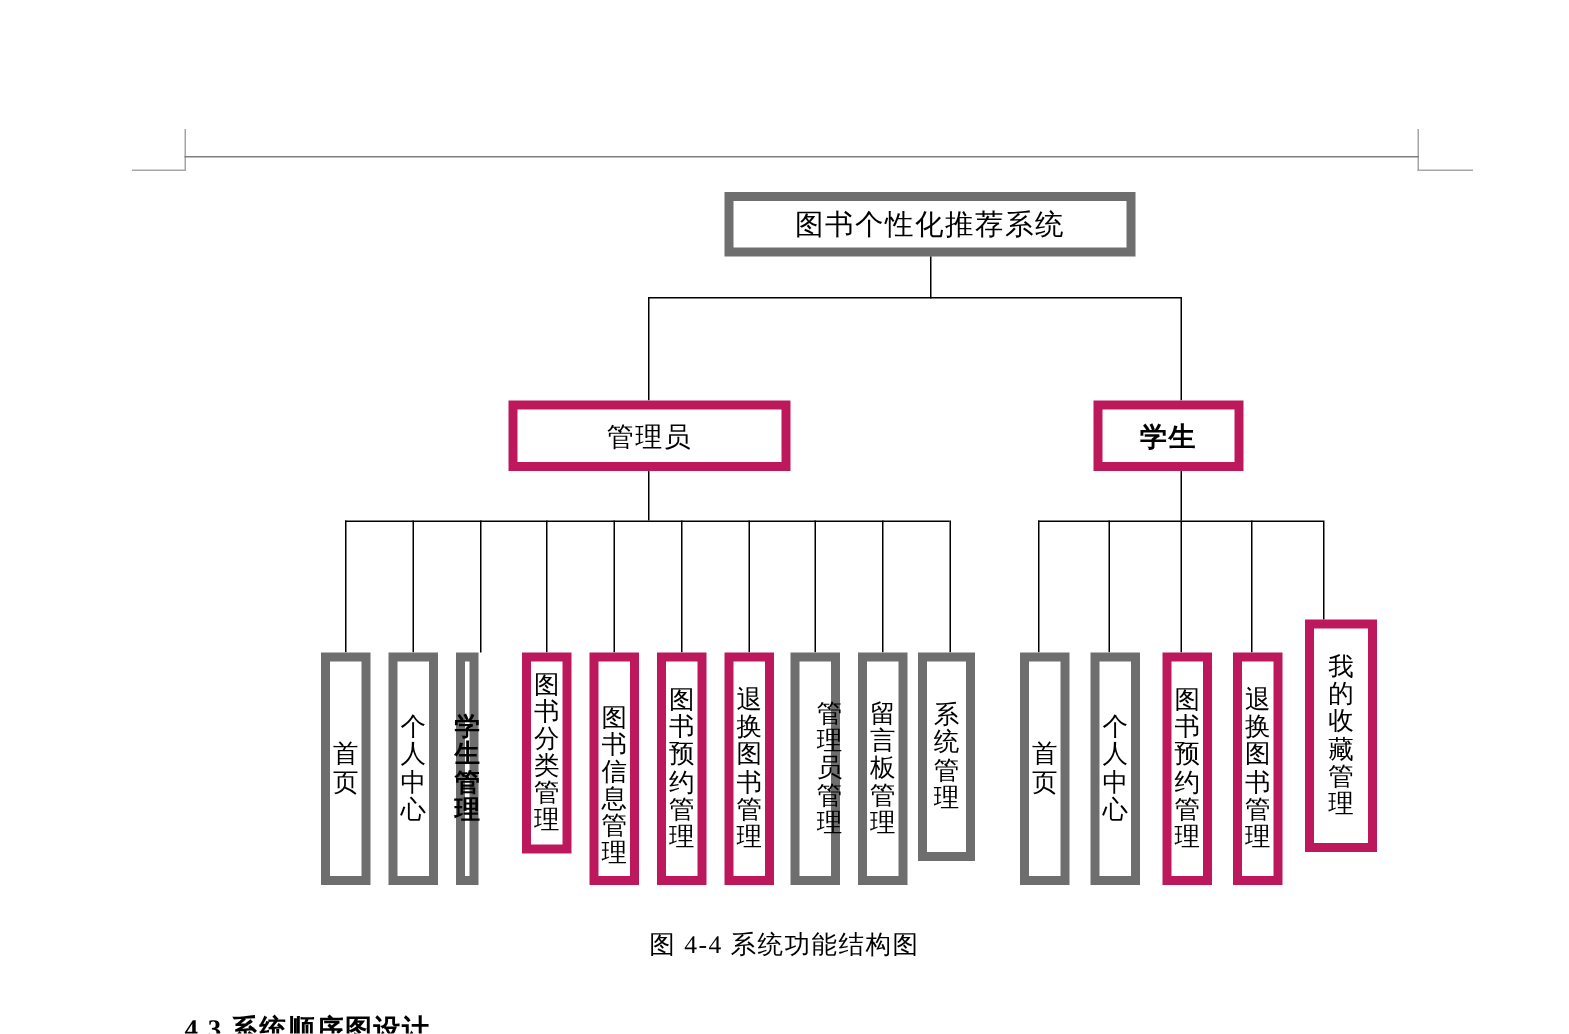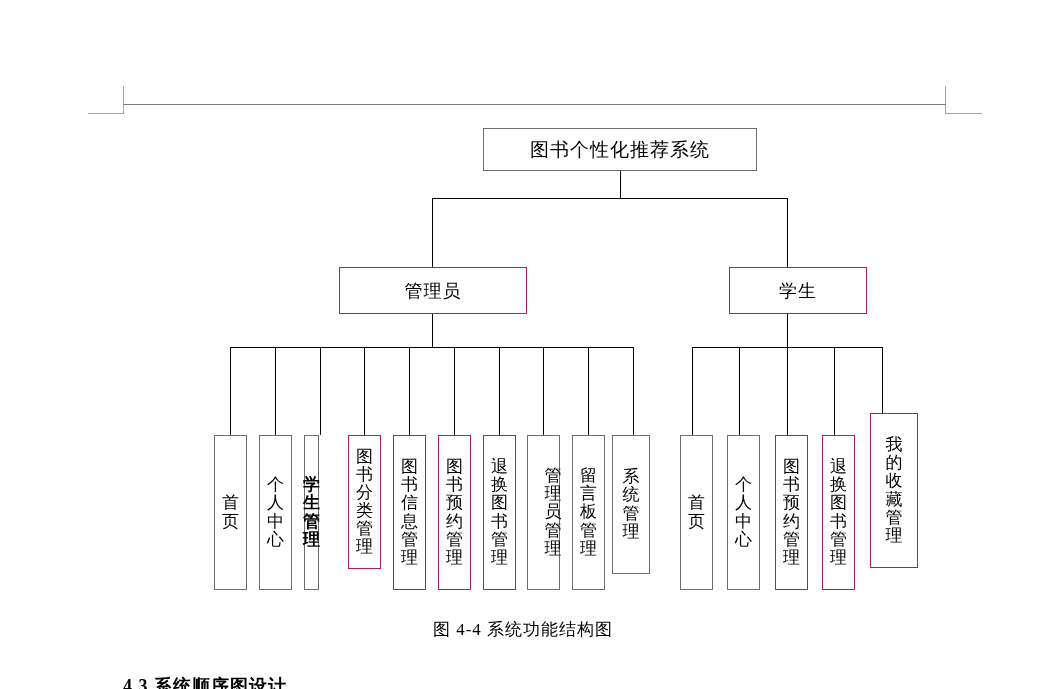--- a/index.html
+++ b/index.html
@@ -38,21 +38,21 @@
     position: absolute;
     left: 0;
     top: 0;
     width: 1046px;
     height: 689px;
   }
 
   .node {
     position: absolute;
     box-sizing: border-box;
-    border: 1px solid #be185d;
+    border: 6px solid #be185d;
     background: #ffffff;
     display: flex;
     align-items: center;
     justify-content: center;
     text-align: center;
   }
   
   .node.soft {
     border-color: #6e6e6e;
   }
@@ -127,21 +127,21 @@
 
     <div class="conn v" style="left:620px; top:171px; height:28px;"></div>
     <div class="conn h" style="left:432px; top:198px; width:356px;"></div>
     <div class="conn v" style="left:432px; top:198px; height:69px;"></div>
     <div class="conn v" style="left:787px; top:198px; height:69px;"></div>
 
     <div class="node node-role" style="left:339px; top:267px; width:188px; height:47px;">
       <span>管理员</span>
     </div>
 
-    <div class="node node-role" style="left:729px; top:267px; width:138px; height:47px;">
+    <div class="node node-role" style="left:729px; top:267px; width:100px; height:47px;font-weight:bold;">
       <span>学生</span>
     </div>
 
     <div class="conn v" style="left:432px; top:314px; height:33px;"></div>
     <div class="conn h" style="left:230px; top:347px; width:403px;"></div>
 
     <div class="conn v" style="left:787px; top:314px; height:33px;"></div>
     <div class="conn h" style="left:692px; top:347px; width:190px;"></div>
 
     <div class="conn v" style="left:230px; top:347px; height:88px;"></div>
@@ -166,21 +166,21 @@
     </div>
     <div class="node node-leaf soft" style="left:259px; top:435px; width:33px; height:155px;">
       <span class="leaf-text">个人中心</span>
     </div>
     <div class="node node-leaf soft" style="left:304px; top:435px; width:15px; height:155px;font-weight:bold;">
       <span class="leaf-text">学生管理</span>
     </div>
     <div class="node node-leaf" style="left:348px; top:435px; width:33px; height:134px;">
       <span class="leaf-text">图书分类管理</span>
     </div>
-    <div class="node node-leaf" style="left:393px; top:435px; width:33px; height:155px;">
+    <div class="node node-leaf" style="left:393px; top:435px; width:33px; height:155px;align-items:flex-end;">
       <span class="leaf-text">图书信息管理</span>
     </div>
     <div class="node node-leaf" style="left:438px; top:435px; width:33px; height:155px;">
       <span class="leaf-text">图书预约管理</span>
     </div>
     <div class="node node-leaf" style="left:483px; top:435px; width:33px; height:155px;">
       <span class="leaf-text">退换图书管理</span>
     </div>
     <div class="node node-leaf soft" style="left:527px; top:435px; width:33px; height:155px;padding-left:20px;">
       <span class="leaf-text">管理员管理</span>

